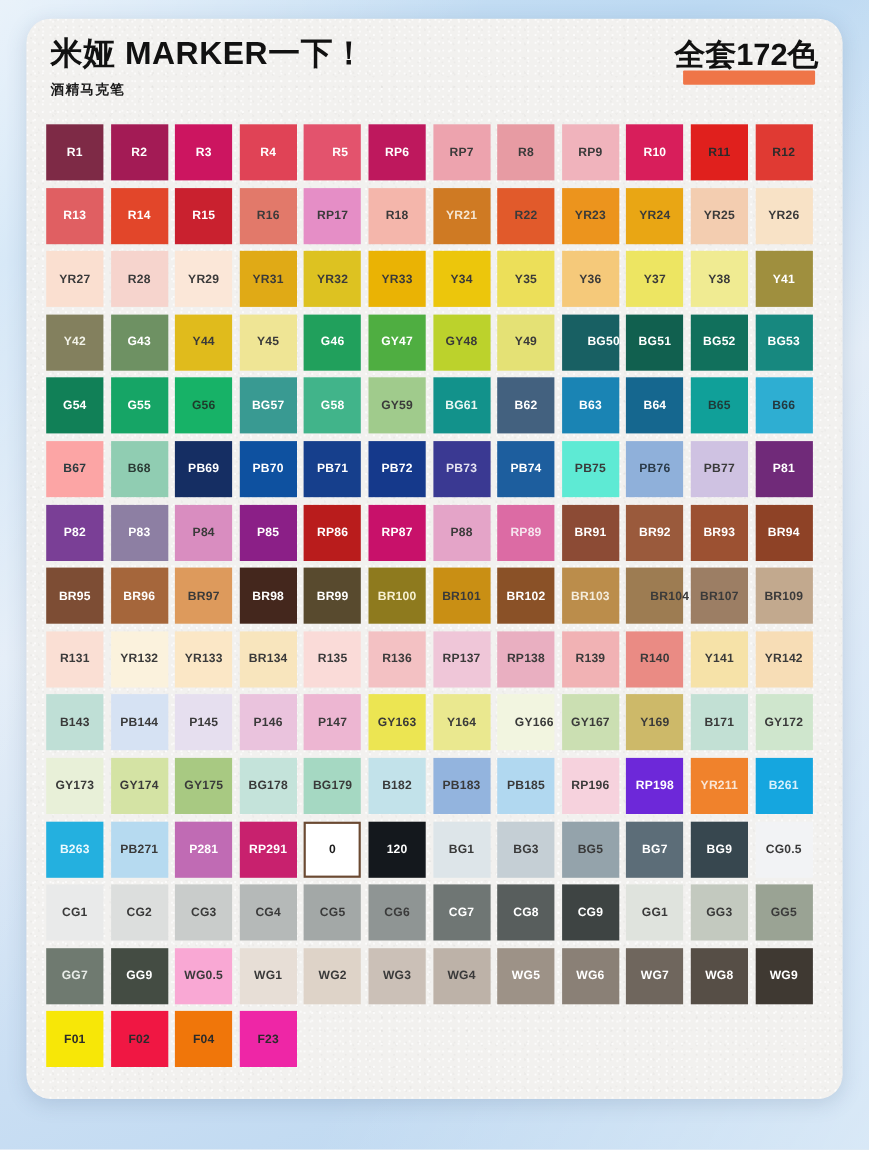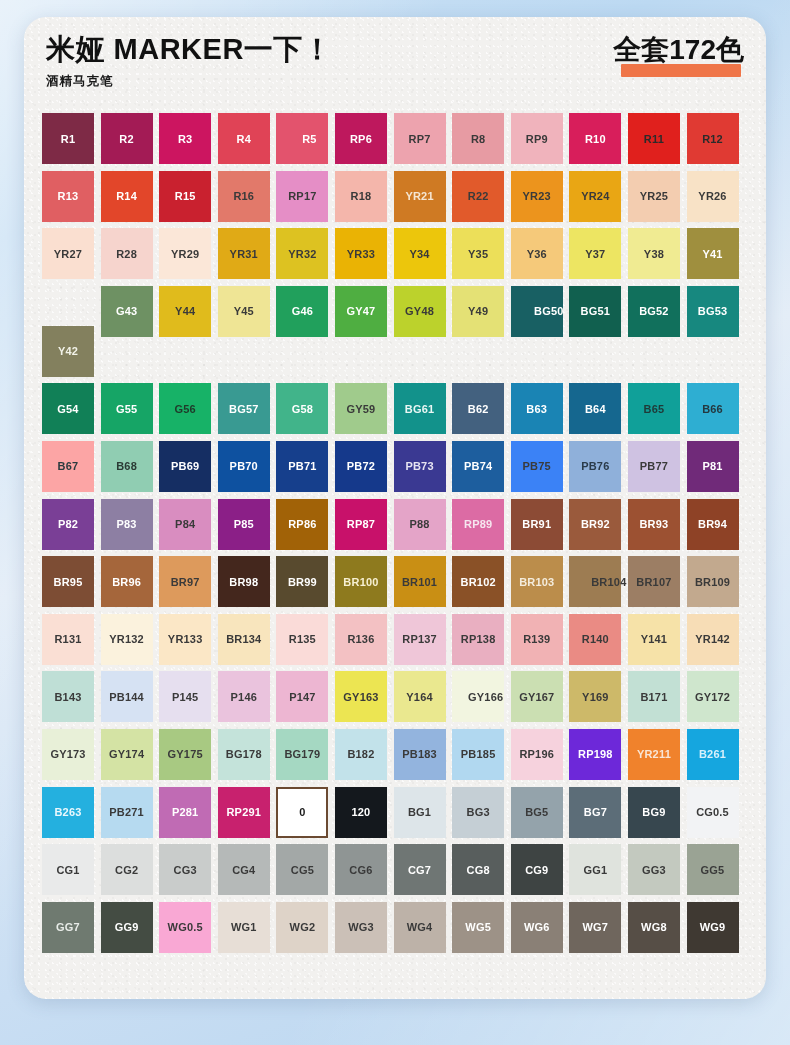--- a/index.html
+++ b/index.html
@@ -120,21 +120,21 @@
         <div class="sw" style="background: rgb(221, 194, 33); color: rgb(58, 58, 58);">YR32</div>
         <div class="sw" style="background: rgb(234, 179, 4); color: rgb(58, 58, 58);">YR33</div>
         <div class="sw" style="background: rgb(236, 198, 12); color: rgb(58, 58, 58);">Y34</div>
         <div class="sw" style="background: rgb(236, 223, 89); color: rgb(58, 58, 58);">Y35</div>
         <div class="sw" style="background: rgb(245, 201, 122); color: rgb(58, 58, 58);">Y36</div>
         <div class="sw" style="background: rgb(237, 229, 98); color: rgb(58, 58, 58);">Y37</div>
         <div class="sw" style="background: rgb(240, 235, 146); color: rgb(58, 58, 58);">Y38</div>
         <div class="sw" style="background: rgb(159, 143, 62); color: rgb(255, 255, 255);">Y41</div>
       </div>
       <div class="row">
-        <div class="sw" style="background: rgb(131, 128, 94); color: rgb(242, 242, 232); margin-top: 40px;">Y42</div>
+        <div class="sw" style="background: rgb(131, 128, 94); color: rgb(242, 242, 232);">Y42</div>
         <div class="sw" style="background: rgb(110, 145, 99); color: rgb(255, 255, 255);">G43</div>
         <div class="sw" style="background: rgb(224, 187, 28); color: rgb(58, 58, 58);">Y44</div>
         <div class="sw" style="background: rgb(239, 229, 149); color: rgb(58, 58, 58);">Y45</div>
         <div class="sw" style="background: rgb(33, 160, 92); color: rgb(255, 255, 255);">G46</div>
         <div class="sw" style="background: rgb(79, 174, 65); color: rgb(255, 255, 255);">GY47</div>
         <div class="sw" style="background: rgb(188, 210, 44); color: rgb(58, 58, 58);">GY48</div>
         <div class="sw" style="background: rgb(228, 225, 117); color: rgb(58, 58, 58);">Y49</div>
         <div class="sw" style="background: rgb(24, 96, 99); color: rgb(255, 255, 255); padding-left: 24px;">BG50</div>
         <div class="sw" style="background: rgb(17, 96, 79); color: rgb(255, 255, 255);">BG51</div>
         <div class="sw" style="background: rgb(17, 112, 92); color: rgb(255, 255, 255);">BG52</div>
@@ -156,31 +156,31 @@
       </div>
       <div class="row">
         <div class="sw" style="background: #fca5a5; color: rgb(43, 59, 63);">B67</div>
         <div class="sw" style="background: rgb(144, 205, 178); color: rgb(43, 59, 53);">B68</div>
         <div class="sw" style="background: rgb(21, 46, 99); color: rgb(255, 255, 255);">PB69</div>
         <div class="sw" style="background: rgb(14, 81, 160); color: rgb(255, 255, 255);">PB70</div>
         <div class="sw" style="background: rgb(22, 63, 140); color: rgb(255, 255, 255);">PB71</div>
         <div class="sw" style="background: rgb(21, 57, 139); color: rgb(255, 255, 255);">PB72</div>
         <div class="sw" style="background: rgb(58, 57, 146); color: rgb(230, 228, 242);">PB73</div>
         <div class="sw" style="background: rgb(29, 94, 158); color: rgb(255, 255, 255);">PB74</div>
-        <div class="sw" style="background: #3b82f6; color: rgb(58, 58, 58);">PB75</div>
+        <div class="sw" style="background: #5eead4; color: rgb(58, 58, 58);">PB75</div>
         <div class="sw" style="background: rgb(143, 176, 218); color: rgb(43, 59, 74);">PB76</div>
         <div class="sw" style="background: rgb(207, 194, 226); color: rgb(58, 58, 58);">PB77</div>
         <div class="sw" style="background: rgb(112, 42, 121); color: rgb(255, 255, 255);">P81</div>
       </div>
       <div class="row">
         <div class="sw" style="background: rgb(122, 63, 150); color: rgb(255, 255, 255);">P82</div>
         <div class="sw" style="background: rgb(141, 127, 163); color: rgb(255, 255, 255);">P83</div>
         <div class="sw" style="background: rgb(217, 141, 192); color: rgb(58, 58, 58);">P84</div>
         <div class="sw" style="background: rgb(139, 31, 135); color: rgb(255, 255, 255);">P85</div>
-        <div class="sw" style="background: #a16207; color: rgb(255, 255, 255);">RP86</div>
+        <div class="sw" style="background: #b91c1c; color: rgb(255, 255, 255);">RP86</div>
         <div class="sw" style="background: rgb(200, 17, 106); color: rgb(255, 255, 255);">RP87</div>
         <div class="sw" style="background: rgb(228, 164, 200); color: rgb(58, 58, 58);">P88</div>
         <div class="sw" style="background: rgb(220, 107, 164); color: rgb(246, 230, 239);">RP89</div>
         <div class="sw" style="background: rgb(140, 75, 53); color: rgb(255, 255, 255);">BR91</div>
         <div class="sw" style="background: rgb(154, 90, 60); color: rgb(255, 255, 255);">BR92</div>
         <div class="sw" style="background: rgb(156, 81, 50); color: rgb(255, 255, 255);">BR93</div>
         <div class="sw" style="background: rgb(142, 66, 38); color: rgb(255, 255, 255);">BR94</div>
       </div>
       <div class="row">
         <div class="sw" style="background: rgb(125, 77, 52); color: rgb(255, 255, 255);">BR95</div>
@@ -273,15 +273,21 @@
         <div class="sw" style="background: rgb(231, 222, 214); color: rgb(58, 58, 58);">WG1</div>
         <div class="sw" style="background: rgb(222, 211, 200); color: rgb(58, 58, 58);">WG2</div>
         <div class="sw" style="background: rgb(203, 192, 183); color: rgb(58, 58, 58);">WG3</div>
         <div class="sw" style="background: rgb(189, 178, 168); color: rgb(58, 58, 58);">WG4</div>
         <div class="sw" style="background: rgb(157, 146, 135); color: rgb(255, 255, 255);">WG5</div>
         <div class="sw" style="background: rgb(138, 128, 118); color: rgb(255, 255, 255);">WG6</div>
         <div class="sw" style="background: rgb(111, 102, 93); color: rgb(255, 255, 255);">WG7</div>
         <div class="sw" style="background: rgb(86, 78, 70); color: rgb(255, 255, 255);">WG8</div>
         <div class="sw" style="background: rgb(63, 57, 50); color: rgb(255, 255, 255);">WG9</div>
       </div>
+      <div class="row">
+        <div class="sw" style="background: rgb(247, 231, 7); color: rgb(43, 43, 43);">F01</div>
+        <div class="sw" style="background: rgb(240, 23, 67); color: rgb(43, 43, 43);">F02</div>
+        <div class="sw" style="background: rgb(240, 118, 10); color: rgb(43, 43, 43);">F04</div>
+        <div class="sw" style="background: rgb(238, 38, 166); color: rgb(43, 43, 43);">F23</div>
+      </div>
     </div>
 
 </div>
 
 </body></html>

